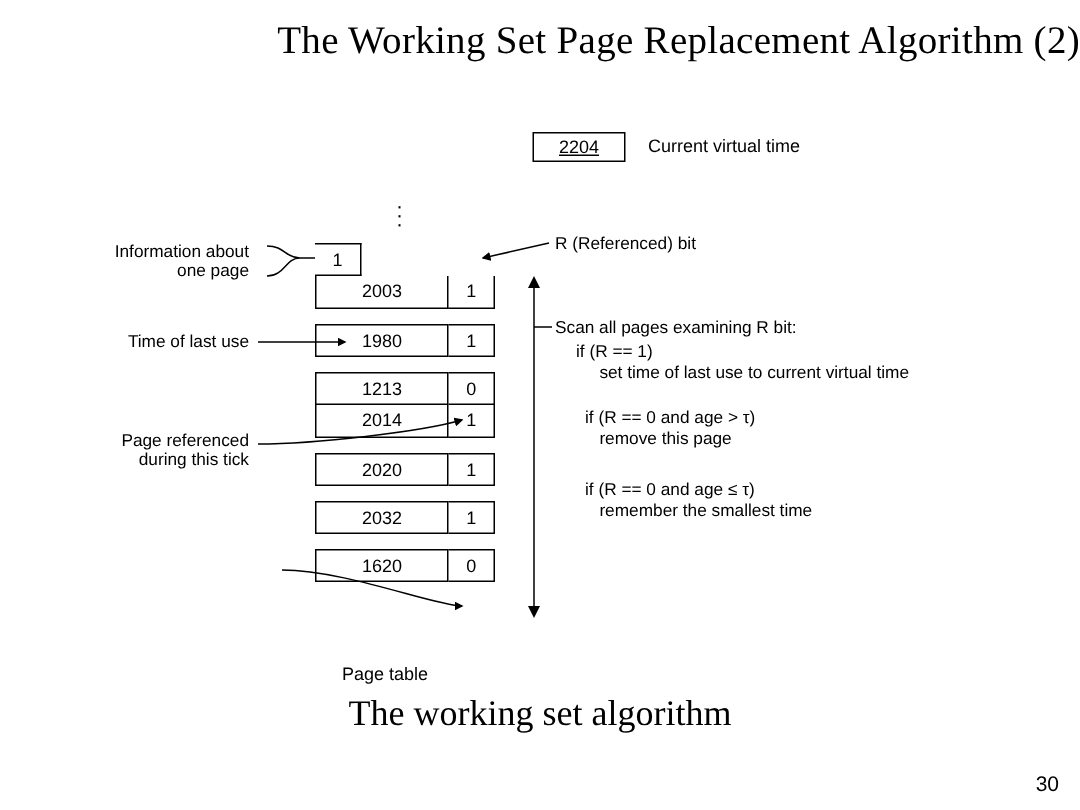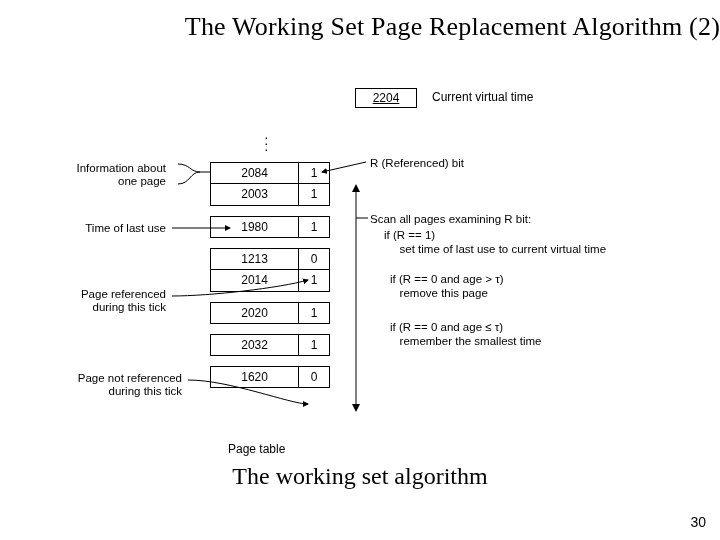--- a/index.html
+++ b/index.html
@@ -142,21 +142,20 @@
 
 <div class="diagram">
 
   <div class="cvt-box">2204</div>
   <div class="cvt-label">Current virtual time</div>
 
   <div class="dots">·<br>·<br>·</div>
 
   <div class="table">
     <div class="row first">
-      <div class="cell-time shade">2084</div>
       <div class="cell-r">1</div>
     </div>
     <div class="row">
       <div class="cell-time">2003</div>
       <div class="cell-r">1</div>
     </div>
     <div class="row" style="margin-top:10px">
       <div class="cell-time" style="border-top:1.2px solid #000">1980</div>
       <div class="cell-r" style="border-top:1.2px solid #000">1</div>
     </div>
@@ -181,22 +180,20 @@
       <div class="cell-r" style="border-top:1.2px solid #000">0</div>
     </div>
   </div>
 
   <div class="table-label">Page table</div>
 
   <div class="left-label" style="left:-2px; top:90px; width:108px">Information about
 one page</div>
   <div class="left-label" style="left:-2px; top:150px; width:108px">Time of last use</div>
   <div class="left-label" style="left:-2px; top:216px; width:108px">Page referenced
-during this tick</div>
-  <div class="left-label" style="left:-2px; top:300px; width:124px">Page not referenced
 during this tick</div>
 
   <div class="right-label" style="left:310px; top:84px">R (Referenced) bit</div>
 
   <div class="right-label" style="left:310px; top:140px">Scan all pages examining R bit:</div>
   <div class="right-label" style="left:324px; top:156px">if (R == 1)</div>
   <div class="right-label" style="left:330px; top:170px">   set time of last use to current virtual time</div>
 
   <div class="right-label" style="left:330px; top:200px">if (R == 0 and age &gt; τ)</div>
   <div class="right-label" style="left:330px; top:214px">   remove this page</div>

